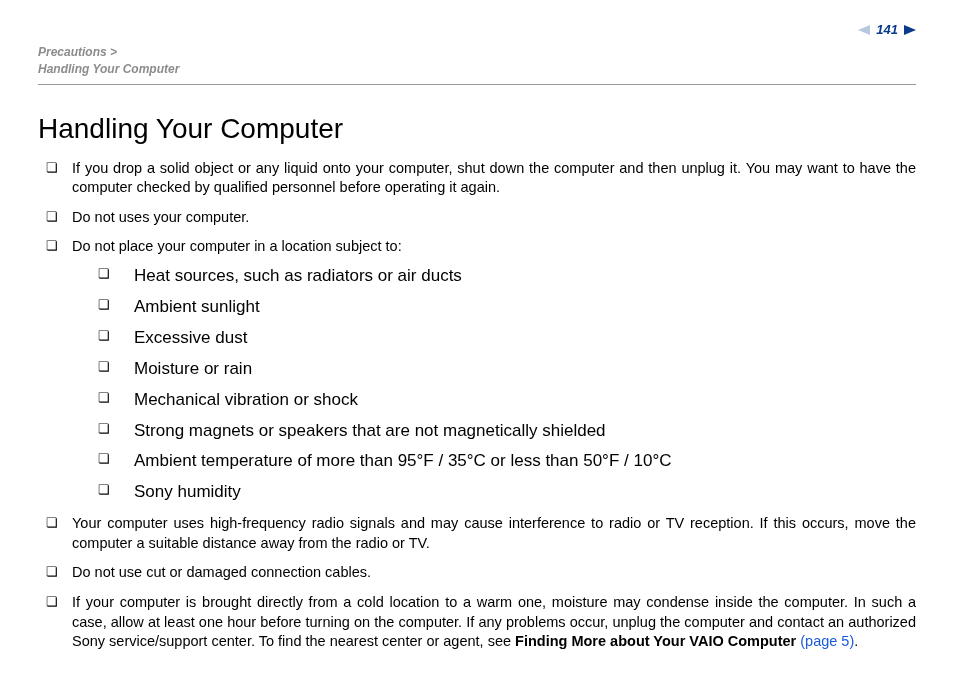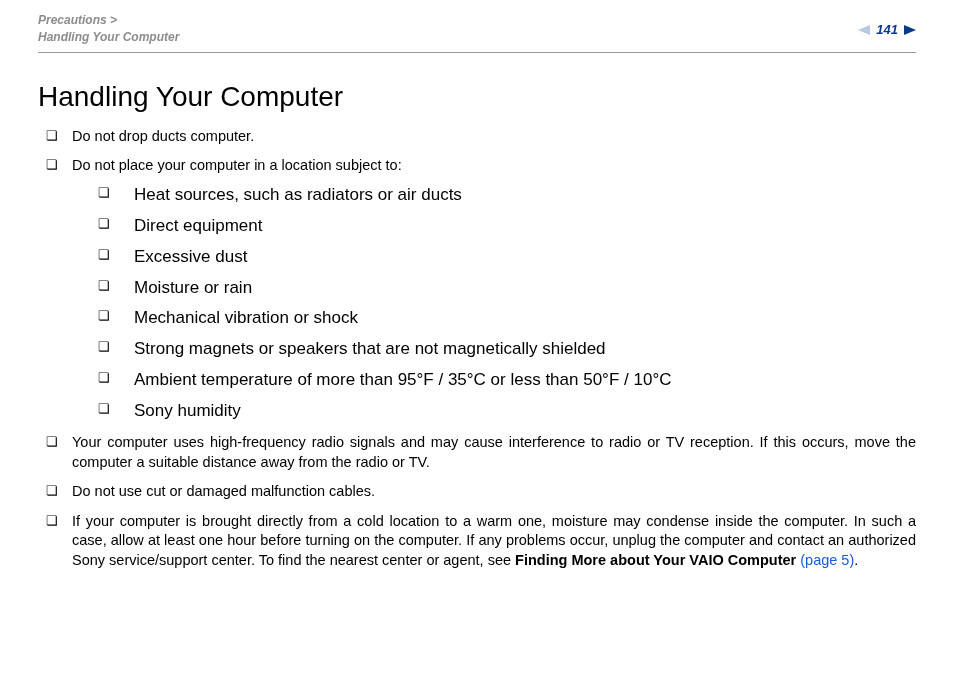--- a/index.html
+++ b/index.html
@@ -22,20 +22,21 @@
     border-bottom: 1px solid #999;
     padding-bottom: 6px;
     margin-bottom: 28px;
   }
   .breadcrumb {
     font-size: 12px;
     font-style: italic;
     font-weight: bold;
     color: #8c8c8c;
     line-height: 1.4;
+    margin-top: 32px;
   }
   .breadcrumb .line2 {
     display: block;
   }
   .page-nav {
     display: flex;
     align-items: center;
     gap: 6px;
     margin-top: 10px;
   }
@@ -124,33 +125,34 @@
         <svg width="12" height="10" viewBox="0 0 12 10">
             <polygon points="0,0 0,10 12,5" fill="#0a3a8a"></polygon>
           </svg>
       </span>
     </div>
   </div>
 
   <h1>Handling Your Computer</h1>
 
   <ul class="bullets">
-    <li>Do not drop ducts computer.</li>
+    <li>If you drop a solid object or any liquid onto your computer, shut down the computer and then unplug it. You may want to have the computer checked by qualified personnel before operating it again.</li>
+    <li>Do not uses your computer.</li>
     <li>
       <span>Do not place your computer in a location subject to:</span>
       <ul class="sub">
         <li>Heat sources, such as radiators or air ducts</li>
-        <li>Direct equipment</li>
+        <li>Ambient sunlight</li>
         <li>Excessive dust</li>
         <li>Moisture or rain</li>
         <li>Mechanical vibration or shock</li>
         <li>Strong magnets or speakers that are not magnetically shielded</li>
         <li>Ambient temperature of more than 95°F / 35°C or less than 50°F / 10°C</li>
         <li>Sony humidity</li>
       </ul>
     </li>
     <li>Your computer uses high-frequency radio signals and may cause interference to radio or TV reception. If this occurs, move the computer a suitable distance away from the radio or TV.</li>
-    <li>Do not use cut or damaged malfunction cables.</li>
+    <li>Do not use cut or damaged connection cables.</li>
     <li>
       <span>If your computer is brought directly from a cold location to a warm one, moisture may condense inside the computer. In such a case, allow at least one hour before turning on the computer. If any problems occur, unplug the computer and contact an authorized Sony service/support center. To find the nearest center or agent, see </span><span class="bold">Finding More about Your VAIO Computer </span><span class="link">(page 5)</span><span>.</span>
     </li>
   </ul>
 </div>
 
 </body></html>

